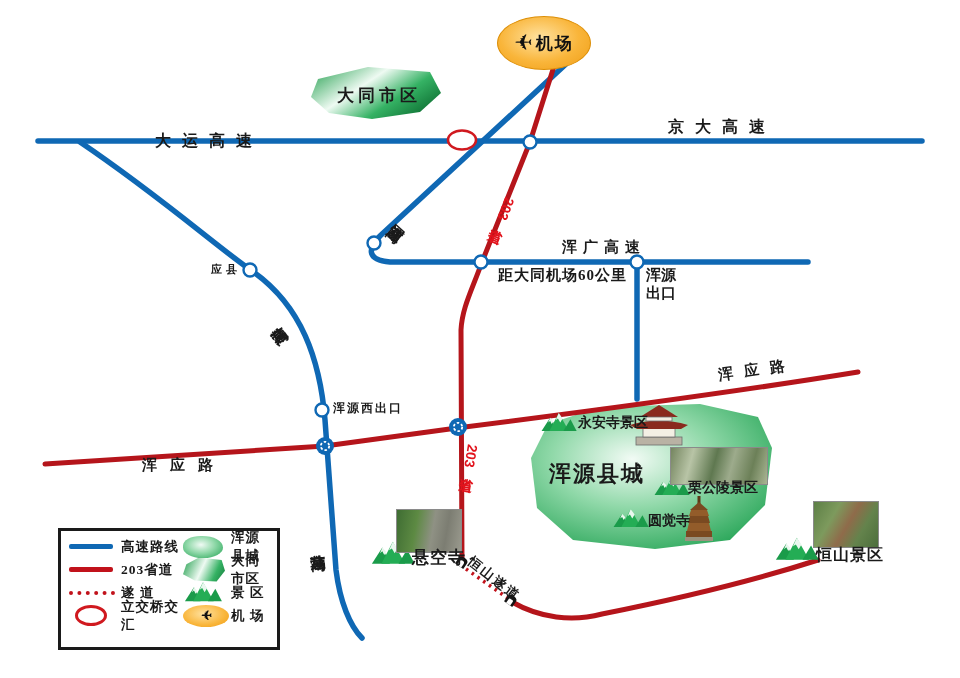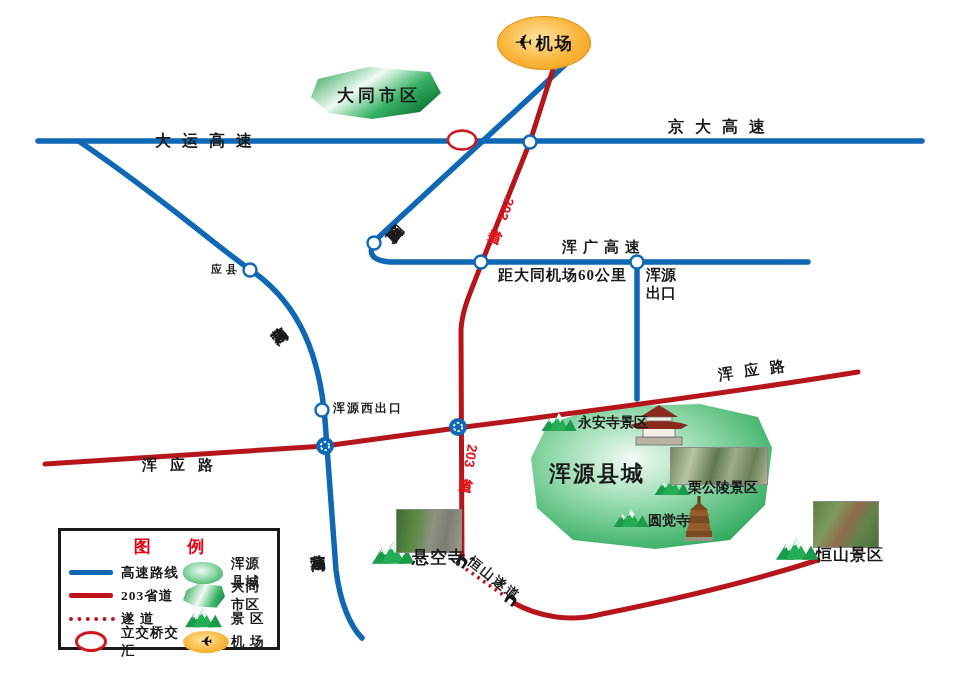--- a/index.html
+++ b/index.html
@@ -172,21 +172,20 @@
   <div class="lbl vlabel ctr red" style="left:471px;top:456px;font-size:14px;transform:translate(-50%,-50%) rotate(9deg);">203省道</div>
   <div class="lbl huncity-lbl">浑源县城</div>
   <div class="lbl" style="left:578px;top:414px;font-size:14px;">永安寺景区</div>
   <div class="lbl" style="left:688px;top:479px;font-size:14px;">栗公陵景区</div>
   <div class="lbl" style="left:648px;top:512px;font-size:14px;">圆觉寺</div>
   <div class="lbl" style="left:412px;top:546px;font-size:17px;letter-spacing:1px;">悬空寺</div>
   <div class="lbl ctr" style="left:494px;top:579px;font-size:13.5px;letter-spacing:2px;transform:translate(-50%,-50%) rotate(38deg);">恒山遂道</div>
   <div class="lbl" style="left:816px;top:545px;font-size:16px;letter-spacing:1px;">恒山景区</div>
 
   <div class="legend">
-    <div class="title">图 例</div>
     <div class="legrid">
       <div class="ic ln b"></div>
       <div class="txt">高速路线</div>
       <div class="ic blob1"></div>
       <div class="txt">浑源县城</div>
 
       <div class="ic ln r"></div>
       <div class="txt">203省道</div>
       <div class="ic blob2"></div>
       <div class="txt">大同市区</div>

